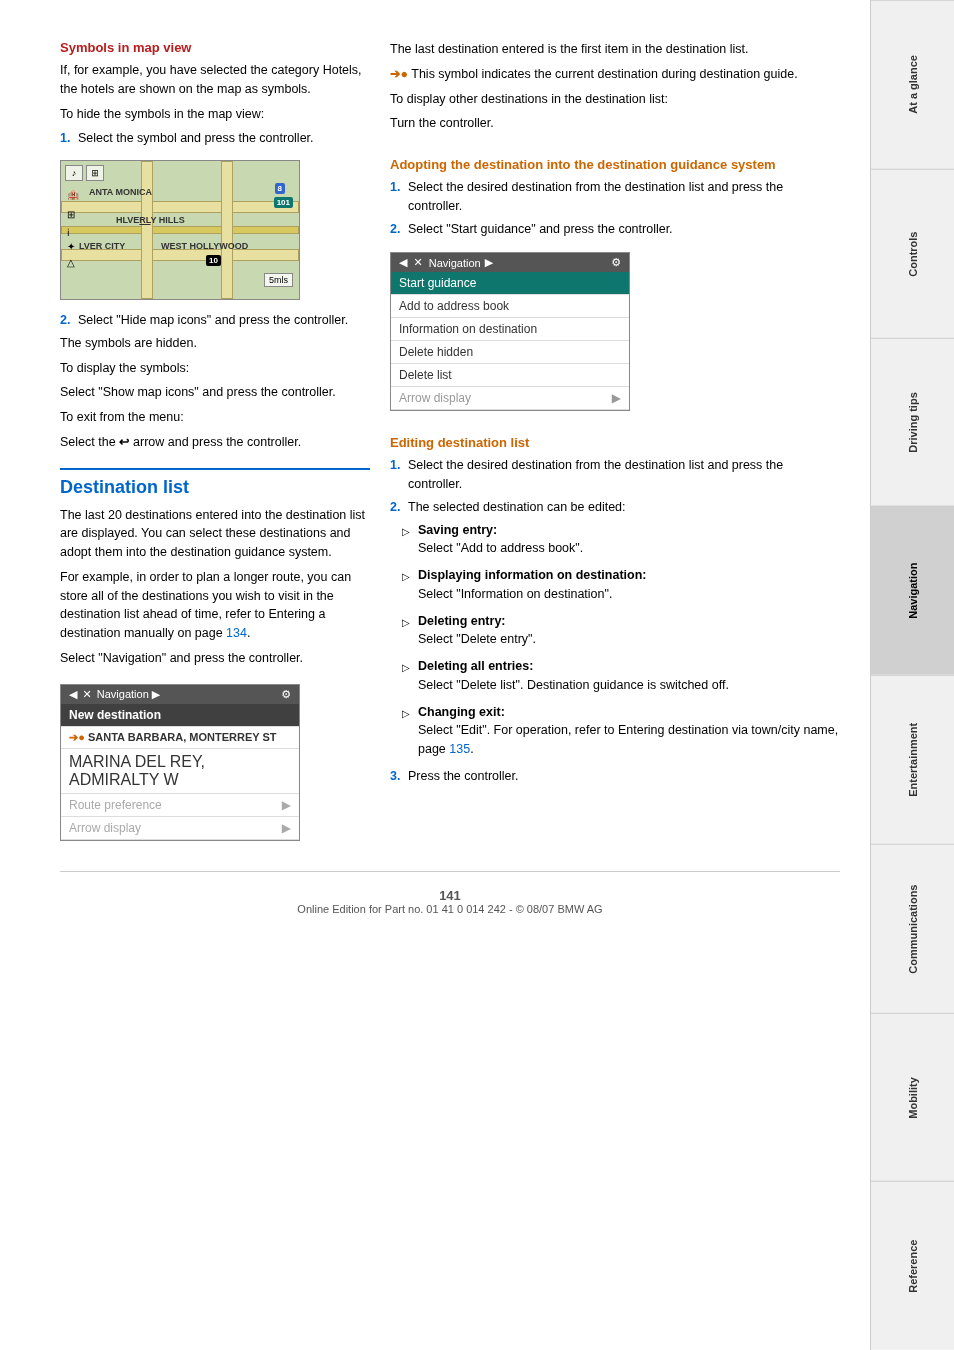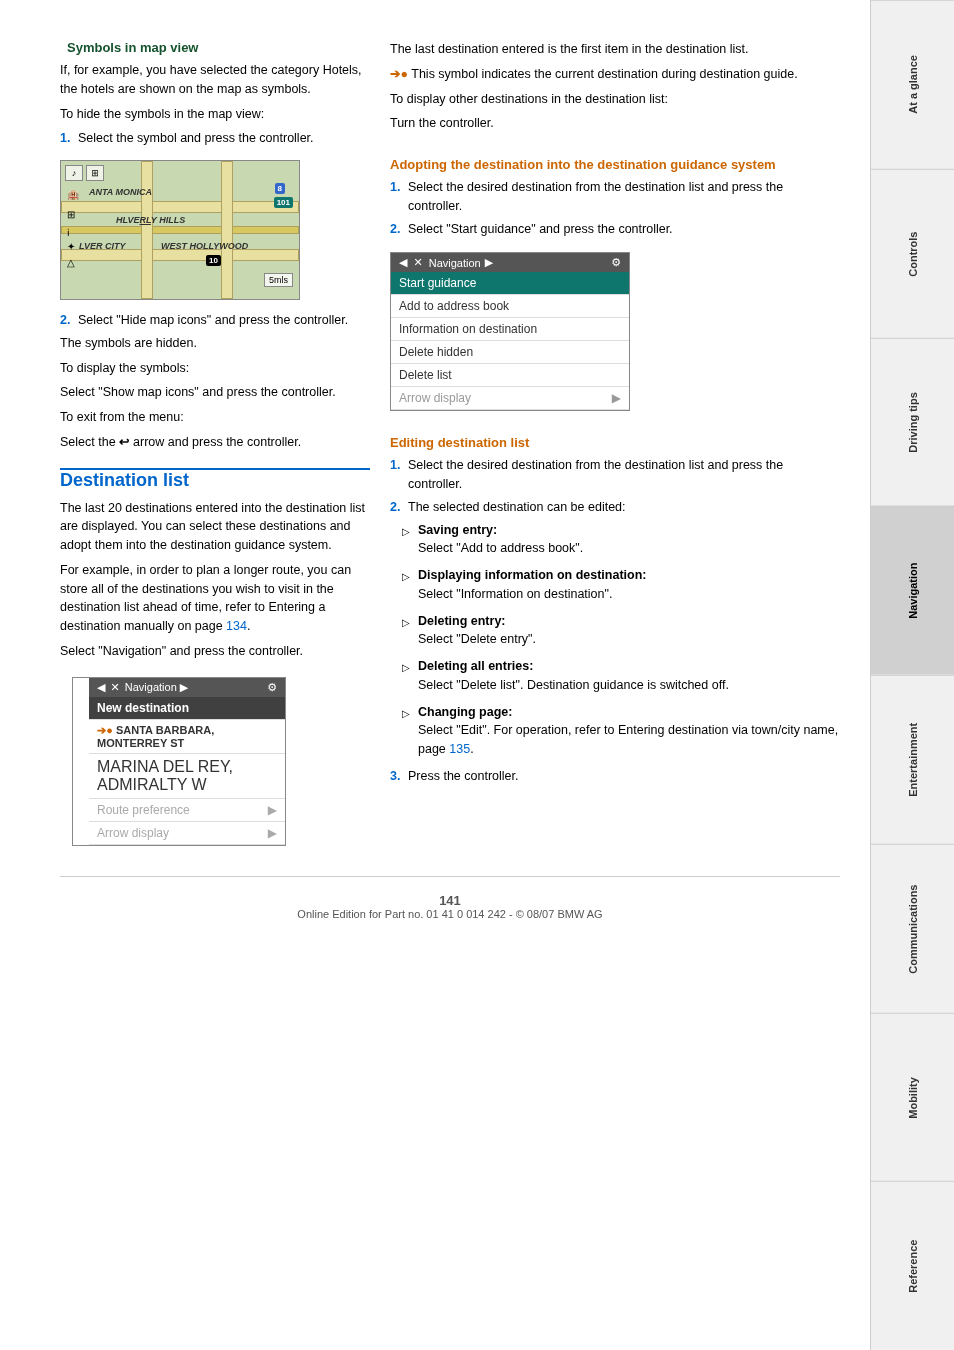--- a/index.html
+++ b/index.html
@@ -69,25 +69,24 @@
       flex: 1;
       max-width: 310px;
     }
 
     .right-col {
       flex: 1;
     }
 
     
     .section-heading {
-      color: #14532d;
+      color: #b91c1c;
       font-weight: bold;
       font-size: 13px;
       margin-bottom: 6px;
-      margin-left: 7px;
     }
 
     .section-heading-orange {
       color: #cc6600;
       font-weight: bold;
       font-size: 13px;
       margin-bottom: 6px;
     }
 
     p {
@@ -150,21 +149,20 @@
 
     .map-road-v {
       width: 12px;
     }
 
     .map-label {
       position: absolute;
       font-size: 9px;
       font-weight: bold;
       color: #333;
-      font-style: italic;
     }
 
     .map-icons {
       position: absolute;
       top: 4px;
       left: 4px;
       display: flex;
       gap: 3px;
     }
 
@@ -241,25 +239,24 @@
     }
 
     .nav-menu-item.with-arrow {
       display: flex;
       justify-content: space-between;
       align-items: center;
     }
 
     
     .dest-menu {
-      width: 214px;
+      width: 240px;
       border: 1px solid #888;
-      margin: 10px 12px;
+      margin: 10px 0;
       font-size: 12px;
-      padding-left: 16px;
     }
 
     .dest-menu-header {
       background: #555;
       color: #fff;
       padding: 3px 8px;
       display: flex;
       align-items: center;
       justify-content: space-between;
       font-size: 11px;
@@ -291,21 +288,21 @@
       justify-content: space-between;
     }
 
     
     .dest-list-heading {
       color: #0066cc;
       font-weight: bold;
       font-size: 18px;
       margin: 1px 0 8px 0;
       border-top: 2px solid #0066cc;
-      padding-top: 0;
+      padding-top: 7px;
     }
 
     .link-blue {
       color: #0066cc;
       text-decoration: none;
     }
 
     
     .page-footer {
       text-align: center;
@@ -526,21 +523,21 @@
           <div class="bullet-item">
             <span class="tri">▷</span>
             <span>
               <strong>Deleting all entries:</strong><br>Select "Delete list". Destination guidance is switched off.
             </span>
           </div>
 
           <div class="bullet-item">
             <span class="tri">▷</span>
             <span>
-              <strong>Changing page:</strong><br>
+              <strong>Changing exit:</strong><br>
               <span>Select "Edit". For operation, refer to Entering destination via town/city name, page</span>
               <a class="link-blue">135</a>.
             </span>
           </div>
 
           <div class="numbered-item">
             <span class="num" style="color:#0066cc;">3.</span>
             <span>Press the controller.</span>
           </div>
         </div>

